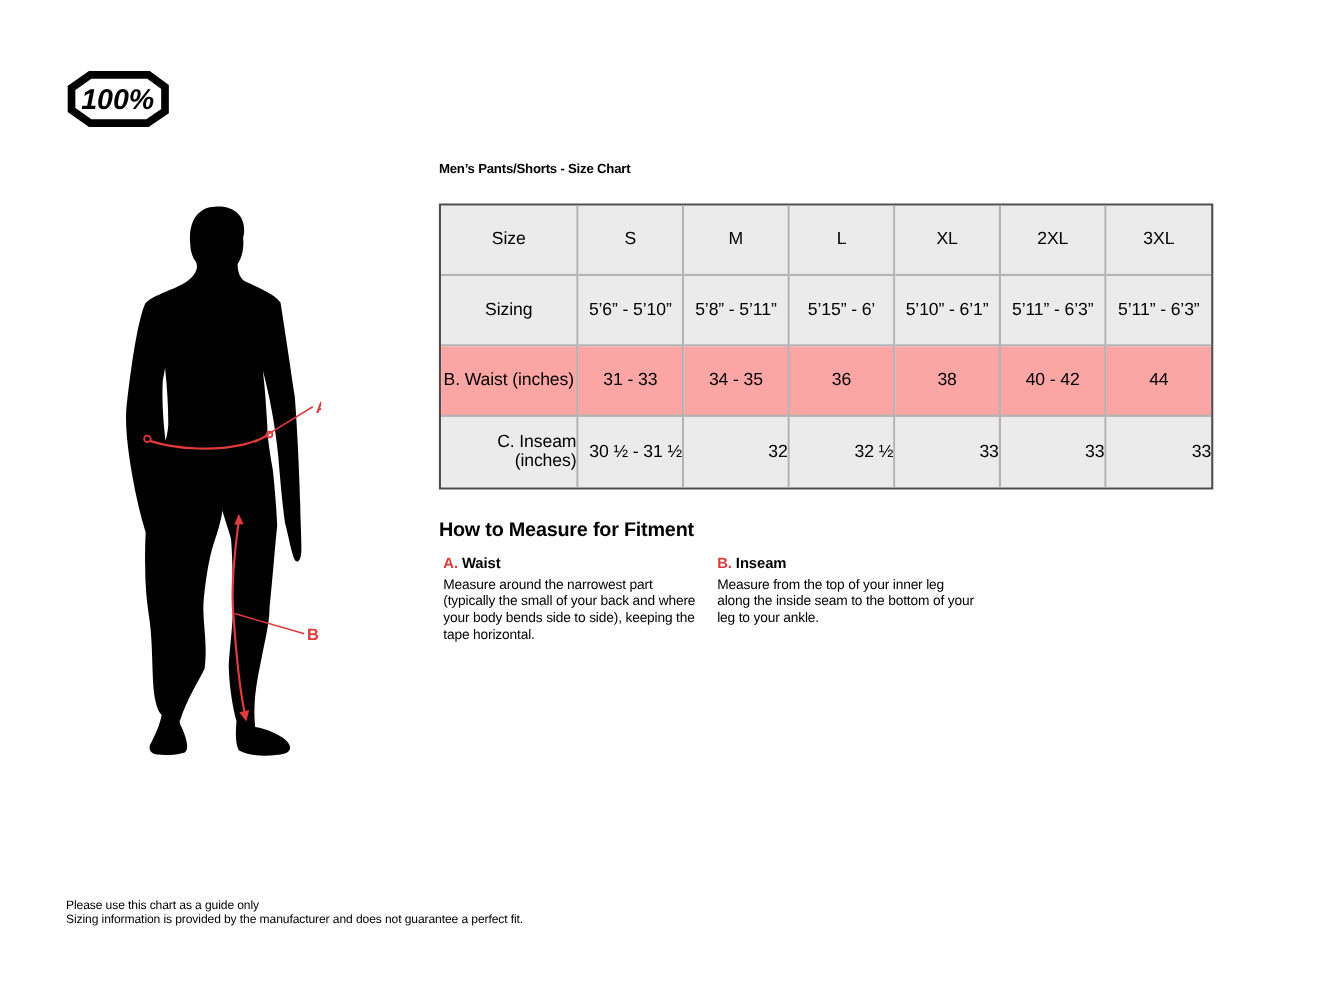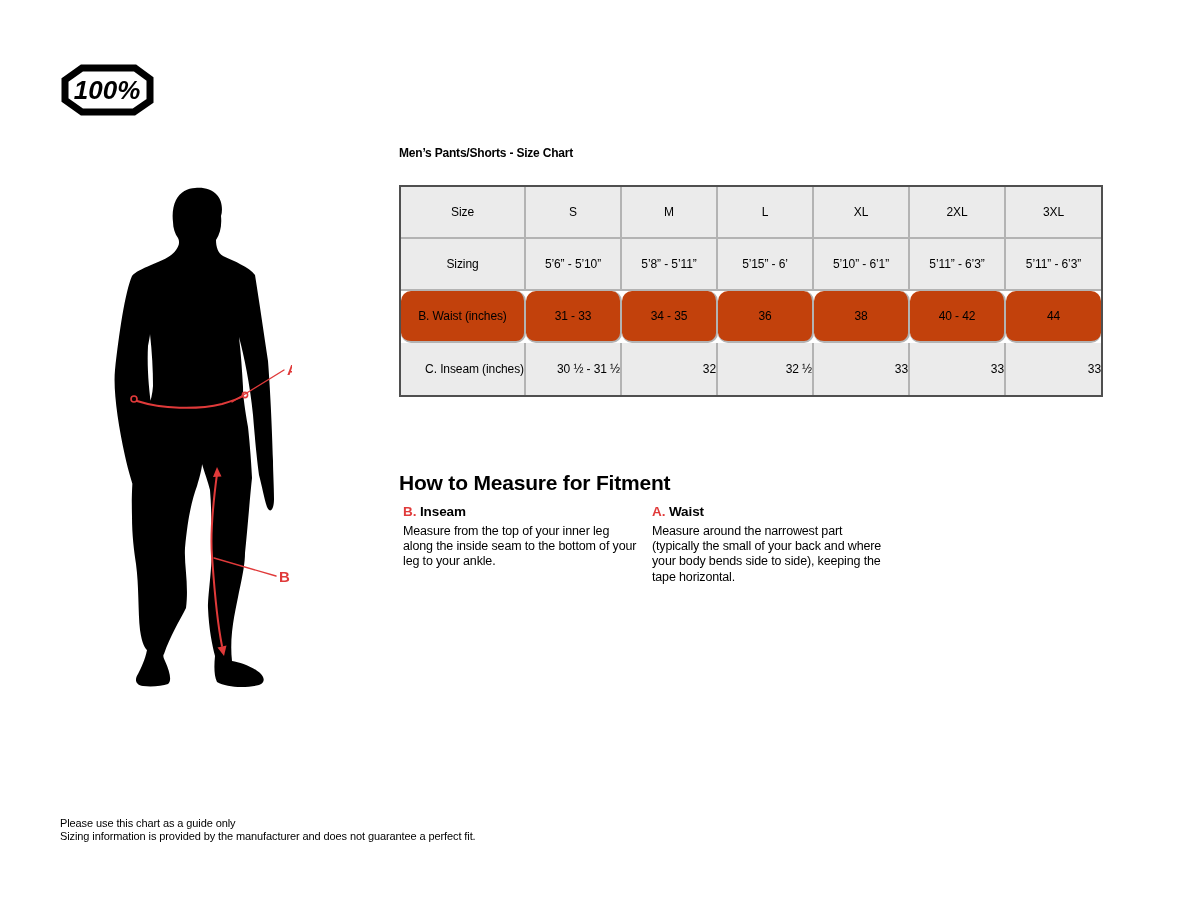--- a/index.html
+++ b/index.html
@@ -21,33 +21,33 @@
   .chart-title {
     position: absolute; left: 399px; top: 146px;
     font-size: 12px; font-weight: 700; letter-spacing: -0.2px;
   }
   .table-wrap {
     position: absolute; left: 399px; top: 185px; width: 704px;
     border: 2px solid #4f4f4f;
   }
   table.size-table { border-collapse: separate; border-spacing: 0; width: 100%; table-layout: fixed; }
   table.size-table td {
-    height: 52px; text-align: center; vertical-align: middle;
-    font-size: 12px; letter-spacing: -0.1px;
+    height: 64px; text-align: center; vertical-align: middle;
+    font-size: 16px; letter-spacing: -0.1px;
     border-right: 2px solid #b3b3b3; border-bottom: 2px solid #b3b3b3;
     background: #ebebeb; overflow: hidden;
   }
   table.size-table td:last-child { border-right: none; }
   table.size-table tr:last-child td { border-bottom: none; text-align: right; }
-  table.size-table tr.row-white td { background: #c2410c; border-radius: 10px; }
+  table.size-table tr.row-white td { background: #fca5a5; }
 
   
   .measure-title {
     position: absolute; left: 399px; top: 471px;
-    font-size: 21px; font-weight: 700; letter-spacing: -0.2px;
+    font-size: 18px; font-weight: 700; letter-spacing: -0.2px;
   }
   .measure-cols { position: absolute; left: 403px; top: 504px; width: 500px; display: flex; gap: 12px; }
   .measure-item { width: 237px; }
   .measure-item h3 { font-size: 13.5px; font-weight: 700; margin-bottom: 5px; letter-spacing: -0.1px; }
   .measure-item h3 .letter { color: #e03a3a; }
   .measure-item p { font-size: 12.5px; line-height: 15.2px; letter-spacing: -0.15px; }
 
   
   .footer { position: absolute; left: 60px; top: 817px; font-size: 11px; line-height: 12.5px; letter-spacing: -0.1px; }
 </style>
@@ -189,29 +189,29 @@
           <td>33</td>
         </tr>
       </tbody>
     </table>
   </div>
 
   <h2 class="measure-title">How to Measure for Fitment</h2>
 
   <div class="measure-cols">
     <div class="measure-item">
+      <h3><span class="letter">A.</span>
+        <span>Waist</span></h3>
+      <p>Measure around the narrowest part (typically the small of your back and where your body bends side to side), keeping the tape horizontal.</p>
+    </div>
+    <div class="measure-item">
       <h3><span class="letter">B.</span>
         <span>Inseam</span></h3>
       <p>Measure from the top of your inner leg along the inside seam to the bottom of your leg to your ankle.</p>
     </div>
-    <div class="measure-item">
-      <h3><span class="letter">A.</span>
-        <span>Waist</span></h3>
-      <p>Measure around the narrowest part (typically the small of your back and where your body bends side to side), keeping the tape horizontal.</p>
-    </div>
   </div>
 
   <div class="footer">
     <div>Please use this chart as a guide only</div>
     <div>Sizing information is provided by the manufacturer and does not guarantee a perfect fit.</div>
   </div>
 
 </div>
 
 </body></html>

